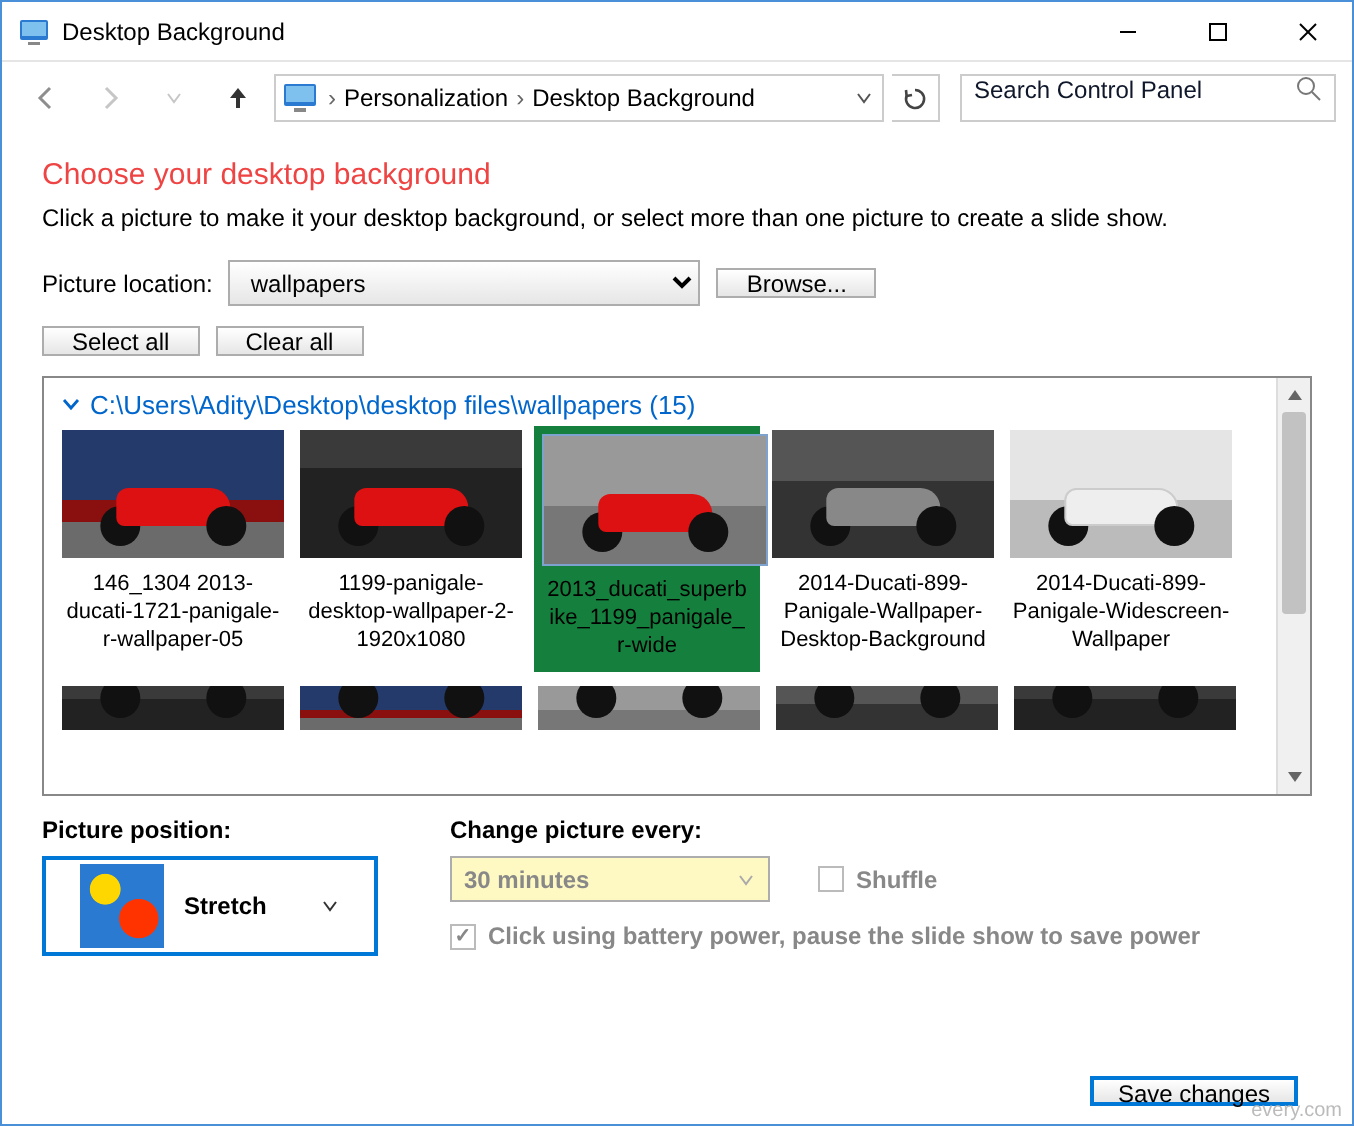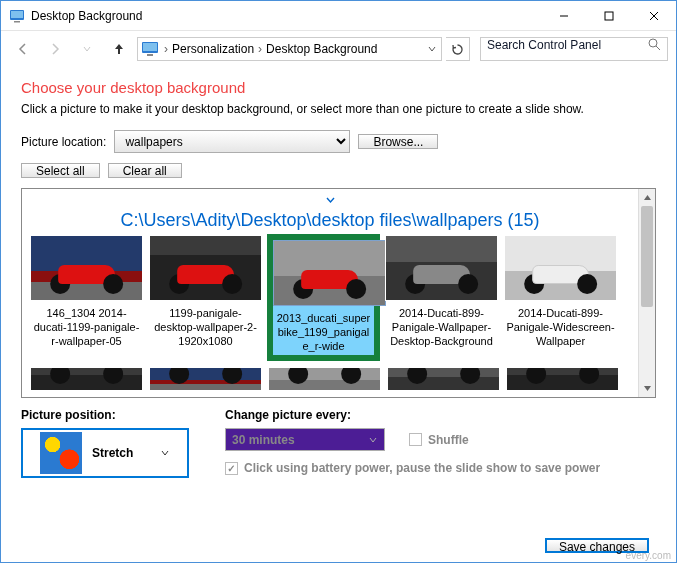--- a/index.html
+++ b/index.html
@@ -25,39 +25,39 @@
 h1 { color: #ef4444; font-weight: 400; font-size: 15px; margin-bottom: 6px; }
 .subtitle { font-size: 12px; margin-bottom: 14px; }
 .row { display: flex; align-items: center; gap: 8px; margin-bottom: 10px; }
 .lbl { font-size: 12px; }
 select.combo, .combo { height: 23px; border: 1px solid #adadad; background: linear-gradient(#fff,#e6e6e6); font-size: 12px; padding: 0 6px; display: flex; align-items: center; }
 select.combo { width: 236px; }
 .btn { height: 15px; border: 1px solid #adadad; background: linear-gradient(#fff,#e6e6e6); font-size: 12px; padding: 0 14px; cursor: default; }
 .btn.primary { border: 2px solid #0078d7; padding: 0 12px; }
 .gallery { border: 1px solid #888; height: 210px; position: relative; overflow: hidden; }
 .gallery-inner { position: absolute; inset: 0 17px 0 0; padding: 6px 8px; }
-.groupheader { color: #0066cc; font-size: 18px; display: flex; align-items: center; gap: 4px; margin-bottom: 4px; flex-direction: column; }
+.groupheader { color: #0066cc; font-size: 13px; display: flex; align-items: center; gap: 4px; margin-bottom: 4px; }
 .groupheader svg { flex: 0 0 auto; }
 .thumbs { display: flex; gap: 6px; }
 .thumb { width: 113px; text-align: center; font-size: 11px; line-height: 1.25; }
 .thumb .pic { width: 113px; height: 66px; border: 1px solid #fff; position: relative; }
-.thumb.sel { background: #7dd3fc; border: 6px solid #15803d; padding-bottom: 2px; margin: -1px -1px 0 -1px; }
+.thumb.sel { background: #15803d; border: 4px solid #15803d; padding-bottom: 2px; margin: -1px -1px 0 -1px; }
 .thumb.sel .pic { border: 1px solid #7da2ce; }
 .thumb .chk { position:absolute; top:0; left:0; width:14px; height:14px; background:#fff; border:1px solid #333; font-size:11px; line-height:12px; text-align:center; }
 .thumb .cap { margin-top: 6px; word-break: break-word; padding: 0 2px; }
 .scrollbar { position: absolute; right: 0; top: 0; bottom: 0; width: 17px; background: #f0f0f0; border-left: 1px solid #ddd; }
 .scrollbar .arr { height: 17px; display:flex; align-items:center; justify-content:center; }
 .scrollbar .track { position:absolute; top:17px; bottom:17px; left:0; right:0; }
 .scrollbar .tthumb { position:absolute; left:2px; right:2px; top:0; height:58%; background:#c2c2c2; border-radius:2px; }
 .bottom { display: flex; gap: 36px; margin-top: 10px; font-weight: bold; }
 .poscol .lbl, .chgcol .lbl { display:block; margin-bottom:6px; }
 .posbox { width: 168px; height: 50px; border: 2px solid #0078d7; display:flex; align-items:center; padding:17px; gap:10px; }
 .posbox .swatch { width:42px; height:42px; background: radial-gradient(circle at 30% 30%, #ffd700 18%, transparent 19%), radial-gradient(circle at 70% 65%, #ff3300 24%, transparent 25%), linear-gradient(#2a7ad1,#2a7ad1); }
 .posbox .val { flex:1; font-size:12px; }
-.chgcol .combo { width: 160px; color: #888; background:#4c1d95; }
+.chgcol .combo { width: 160px; color: #888; background:#fef9c3; }
 .checkline { display:flex; align-items:center; gap:6px; font-size:12px; color:#888; margin-top:10px; }
 .checkline .box { width:13px; height:13px; border:1px solid #bbb; display:flex; align-items:center; justify-content:center; font-size:10px; color:#888; }
 .footer { position:absolute; bottom:10px; right:28px; display:flex; gap:8px; }
 .thumbs.row2 { margin-top: 6px; }
 .thumbs.row2 .pic { height: 24px; }
 .watermark { position:absolute; bottom:2px; right:6px; font-size:10px; color:#bbb; }
 
 .mbike { width:100%; height:100%; position:relative; overflow:hidden; }
 .mb-red1 { background: linear-gradient(#233a6b 55%, #8a0f0f 55% 72%, #6b6b6b 72%); }
 .mb-red2 { background: linear-gradient(#3a3a3a 30%, #222 30%); }
@@ -181,21 +181,21 @@
       </div>
       <div class="thumbs">
         <div class="thumb">
           <div class="pic">
               <div class="mbike mb-red1">
                 <div class="bike">
                   <div class="body"></div>
                 </div>
               </div>
             </div>
-          <div class="cap">146_1304 2014-ducati-1199-panigale-r-wallpaper-05</div>
+          <div class="cap">146_1304 2013-ducati-1721-panigale-r-wallpaper-05</div>
         </div>
         <div class="thumb">
           <div class="pic">
               <div class="mbike mb-red2">
                 <div class="bike">
                   <div class="body"></div>
                 </div>
               </div>
             </div>
           <div class="cap">1199-panigale-desktop-wallpaper-2-1920x1080</div>

